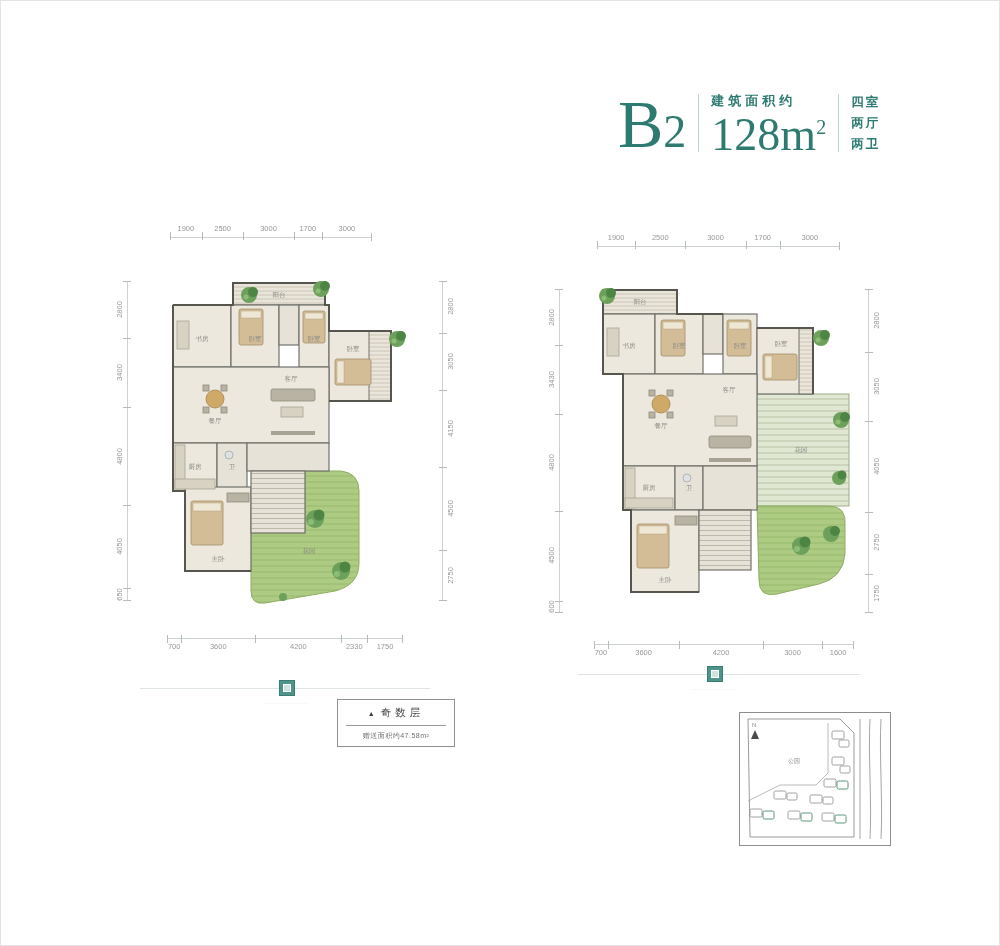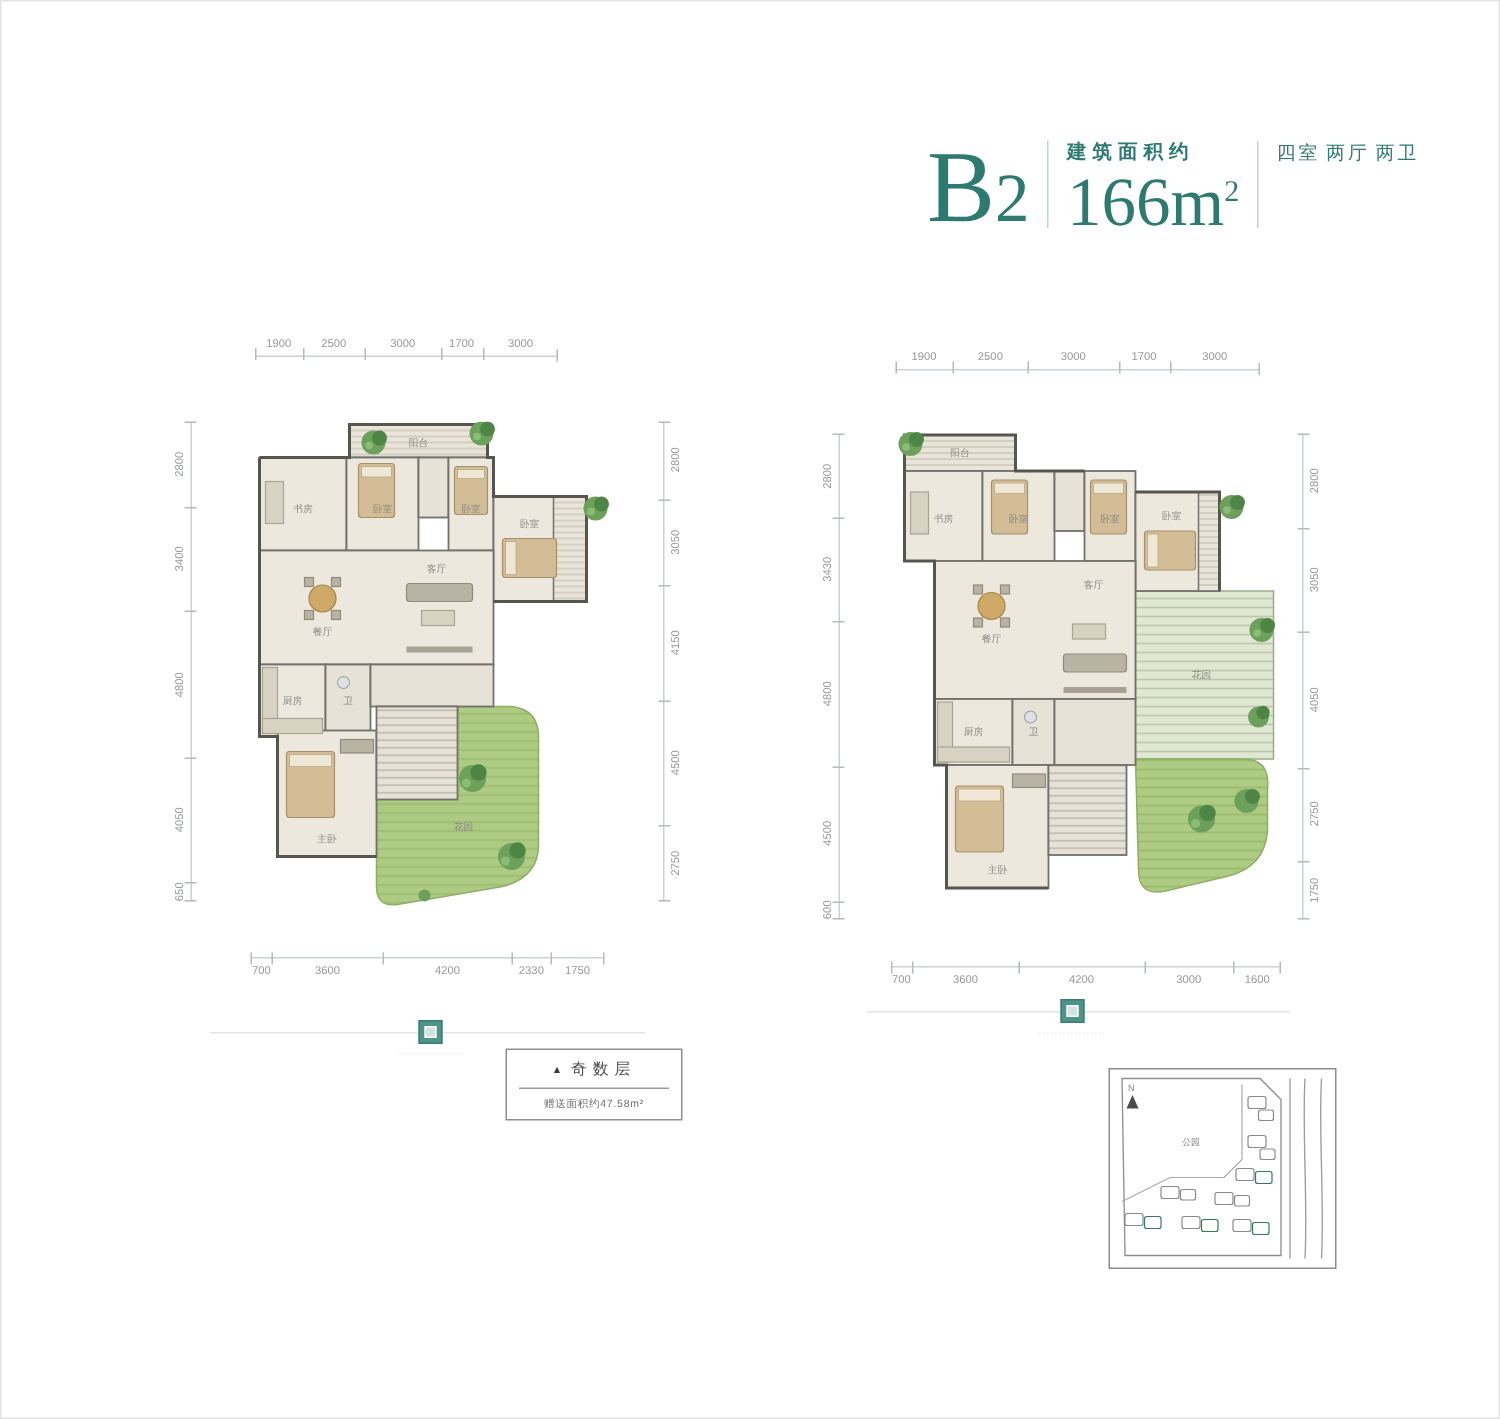--- a/index.html
+++ b/index.html
@@ -13,21 +13,21 @@
   
   .header { position:absolute; left:618px; top:88px; display:flex; align-items:flex-start; color:#2d7b70; }
   .unit-name { font-family:"Liberation Serif", serif; line-height:1; display:flex; align-items:baseline; margin-top:2px; }
   .unit-letter { font-size:68px; }
   .unit-digit { font-size:46px; }
   .hdr-rule { width:1px; height:58px; background:#b9d6d1; margin:6px 12px 0 12px; }
   .area-block { display:flex; flex-direction:column; margin-top:4px; }
   .area-label { font-size:13px; letter-spacing:4px; font-weight:bold; }
   .area-value { font-family:"Liberation Serif", serif; font-size:46px; line-height:1.1; }
   .area-value sup { font-size:20px; }
-  .room-info { display:flex; flex-direction:row; gap:4px; font-size:12.5px; letter-spacing:2px; margin-top:6px; }
+  .room-info { display:flex; flex-direction:column; gap:4px; font-size:12.5px; letter-spacing:2px; margin-top:6px;font-weight:bold; }
 
   
   .rail { position:absolute; display:flex; font-size:7.5px; color:#97989b; }
   .dim-seg { position:relative; flex-basis:0; min-width:0; min-height:0; display:flex; align-items:center; justify-content:center; overflow:visible; }
   .rail.h  { height:16px; border-bottom:1px solid #ccd1d4;align-items:center; }
   .rail.h  .dim-seg { align-items:flex-end; padding-bottom:3px; }
   .rail.h  .dim-seg::before { content:''; position:absolute; left:0; bottom:-4px; width:1px; height:8px; background:#b4babd; }
   .rail.h::after { content:''; position:absolute; right:0; bottom:-4px; width:1px; height:8px; background:#b4babd; }
   .rail.hb { height:16px; border-bottom:0; border-top:1px solid #ccd1d4; }
   .rail.hb .dim-seg { align-items:flex-start; padding-top:3px; }
@@ -79,21 +79,21 @@
 <div class="page">
 
   <div class="header">
     <div class="unit-name">
       <span class="unit-letter">B</span>
       <span class="unit-digit">2</span>
     </div>
     <div class="hdr-rule"></div>
     <div class="area-block">
       <span class="area-label">建筑面积约</span>
-      <span class="area-value"><span>166m</span><sup>2</sup></span>
+      <span class="area-value"><span>128m</span><sup>2</sup></span>
     </div>
     <div class="hdr-rule"></div>
     <div class="room-info">
       <span>四室</span>
       <span>两厅</span>
       <span>两卫</span>
     </div>
   </div>
 
   <div class="rail h" style="left:170px; top:222px; width:202px;">

